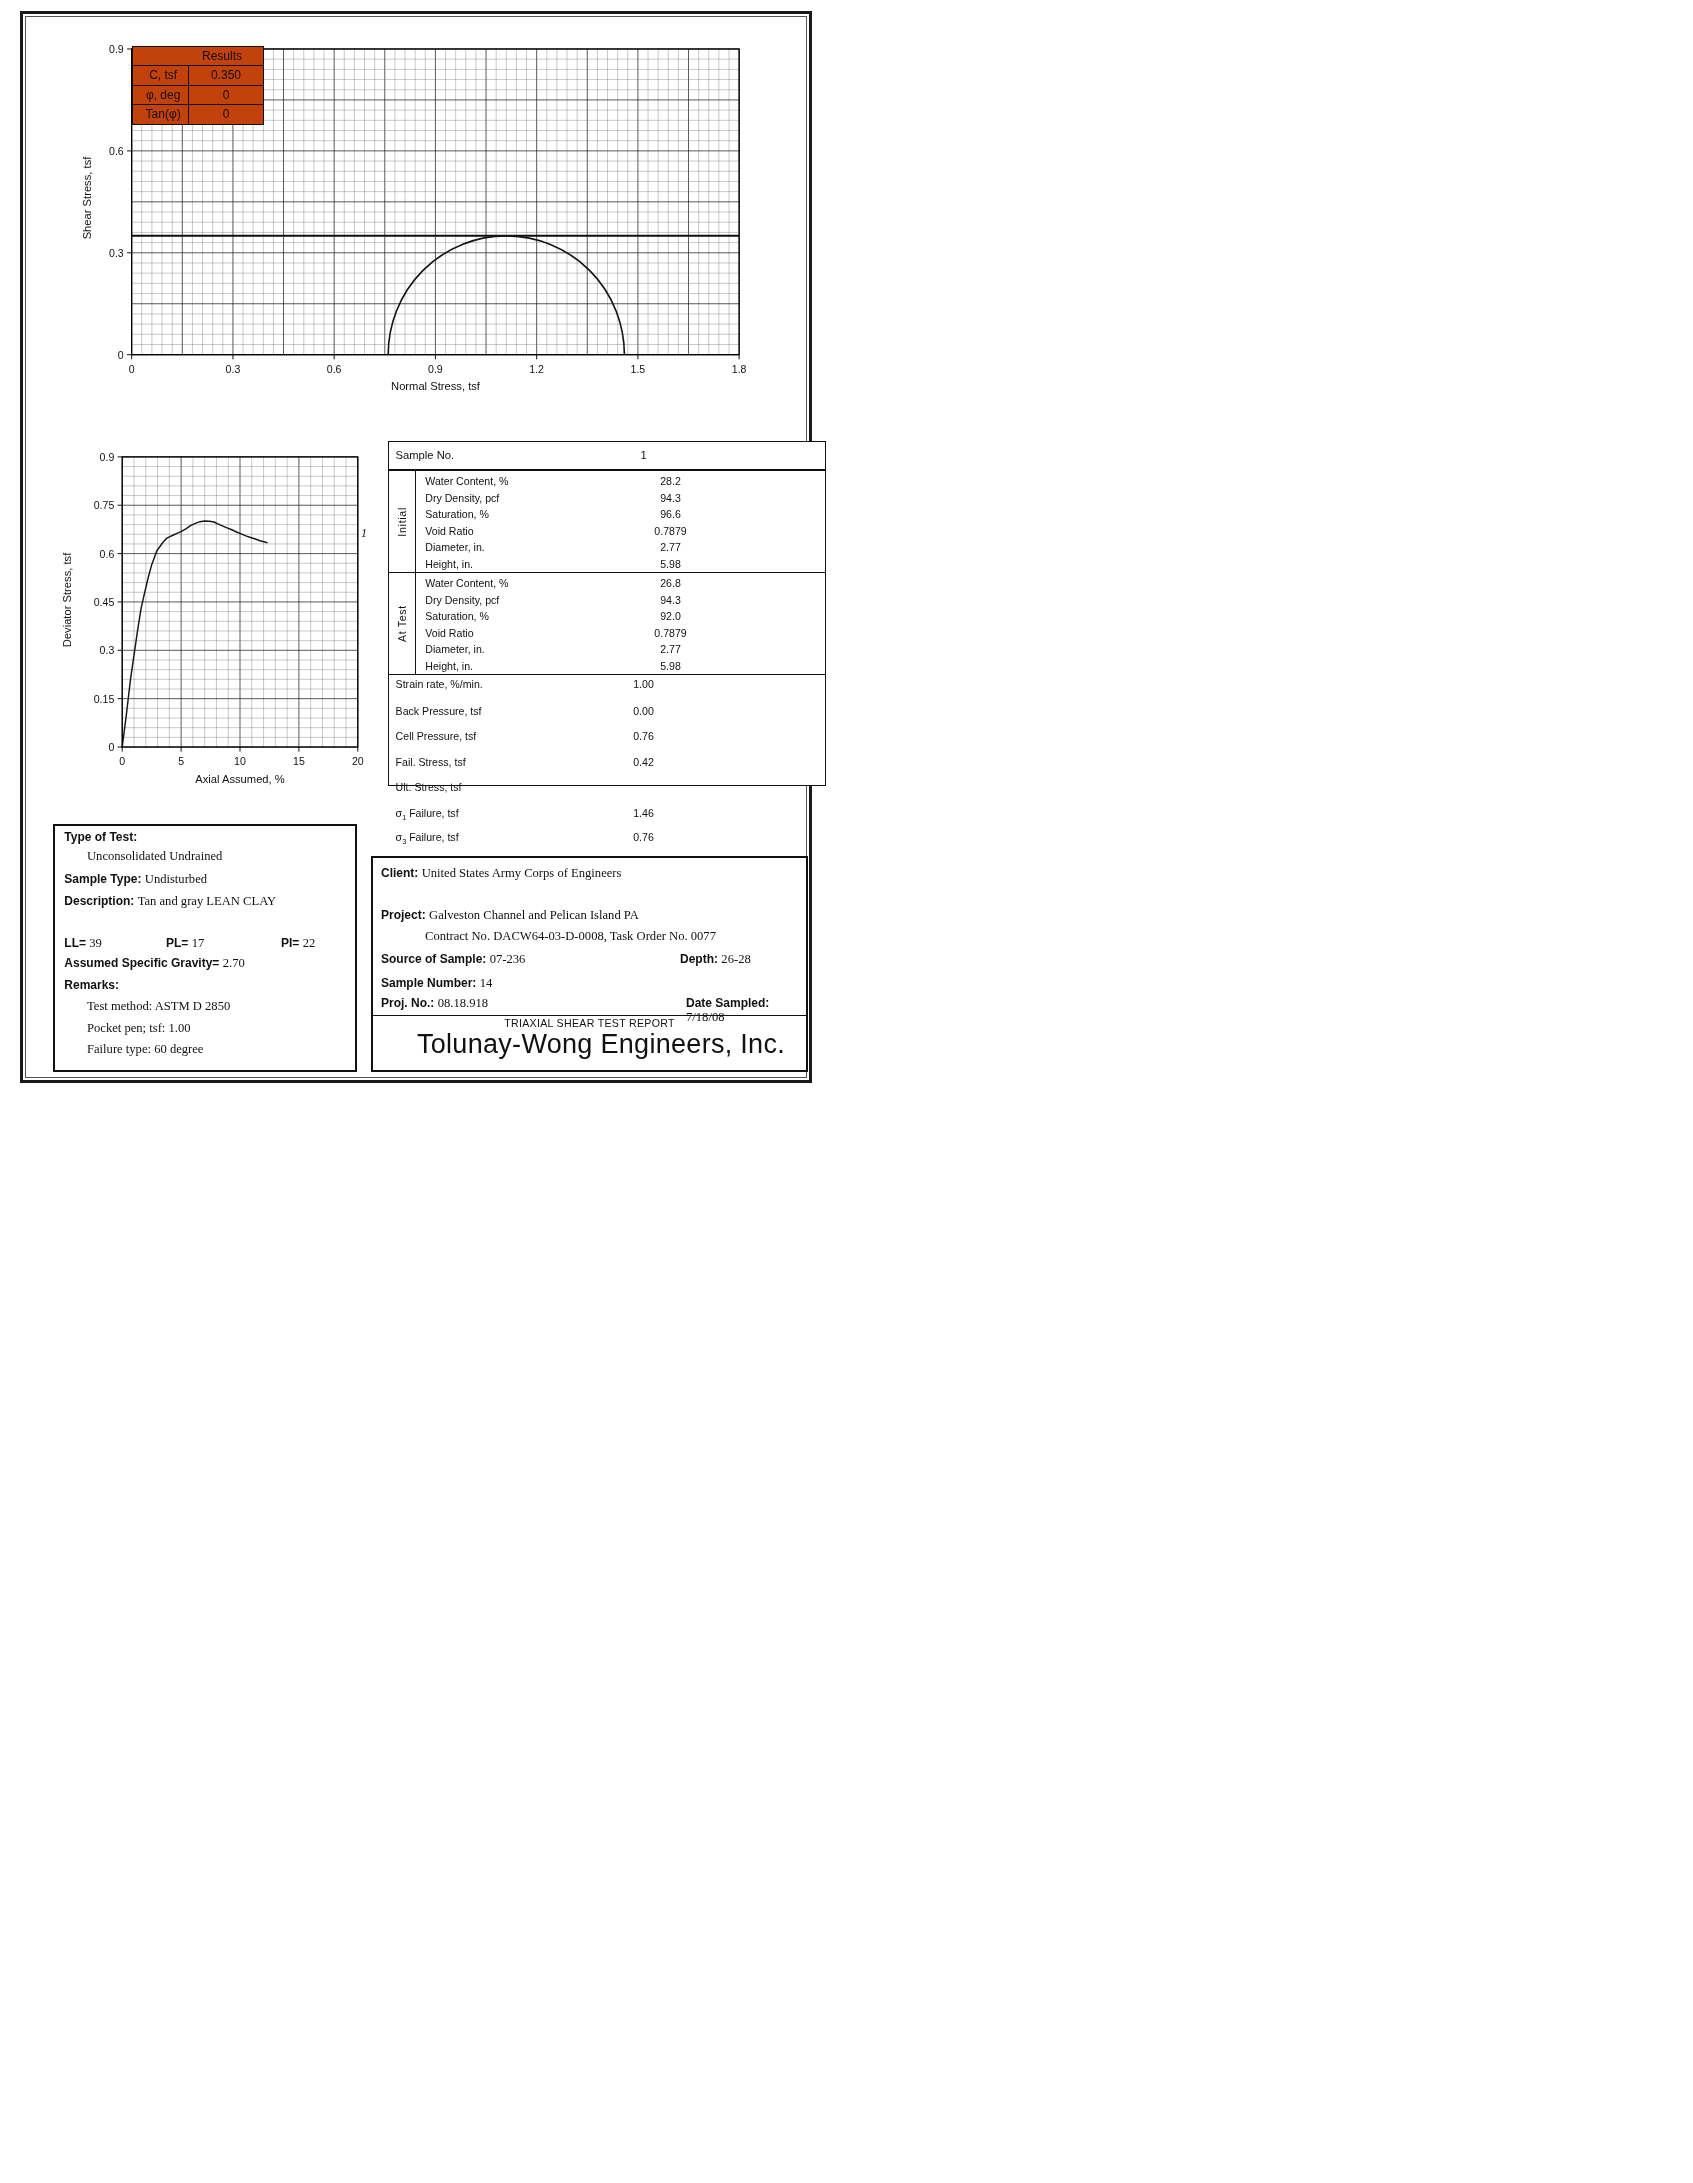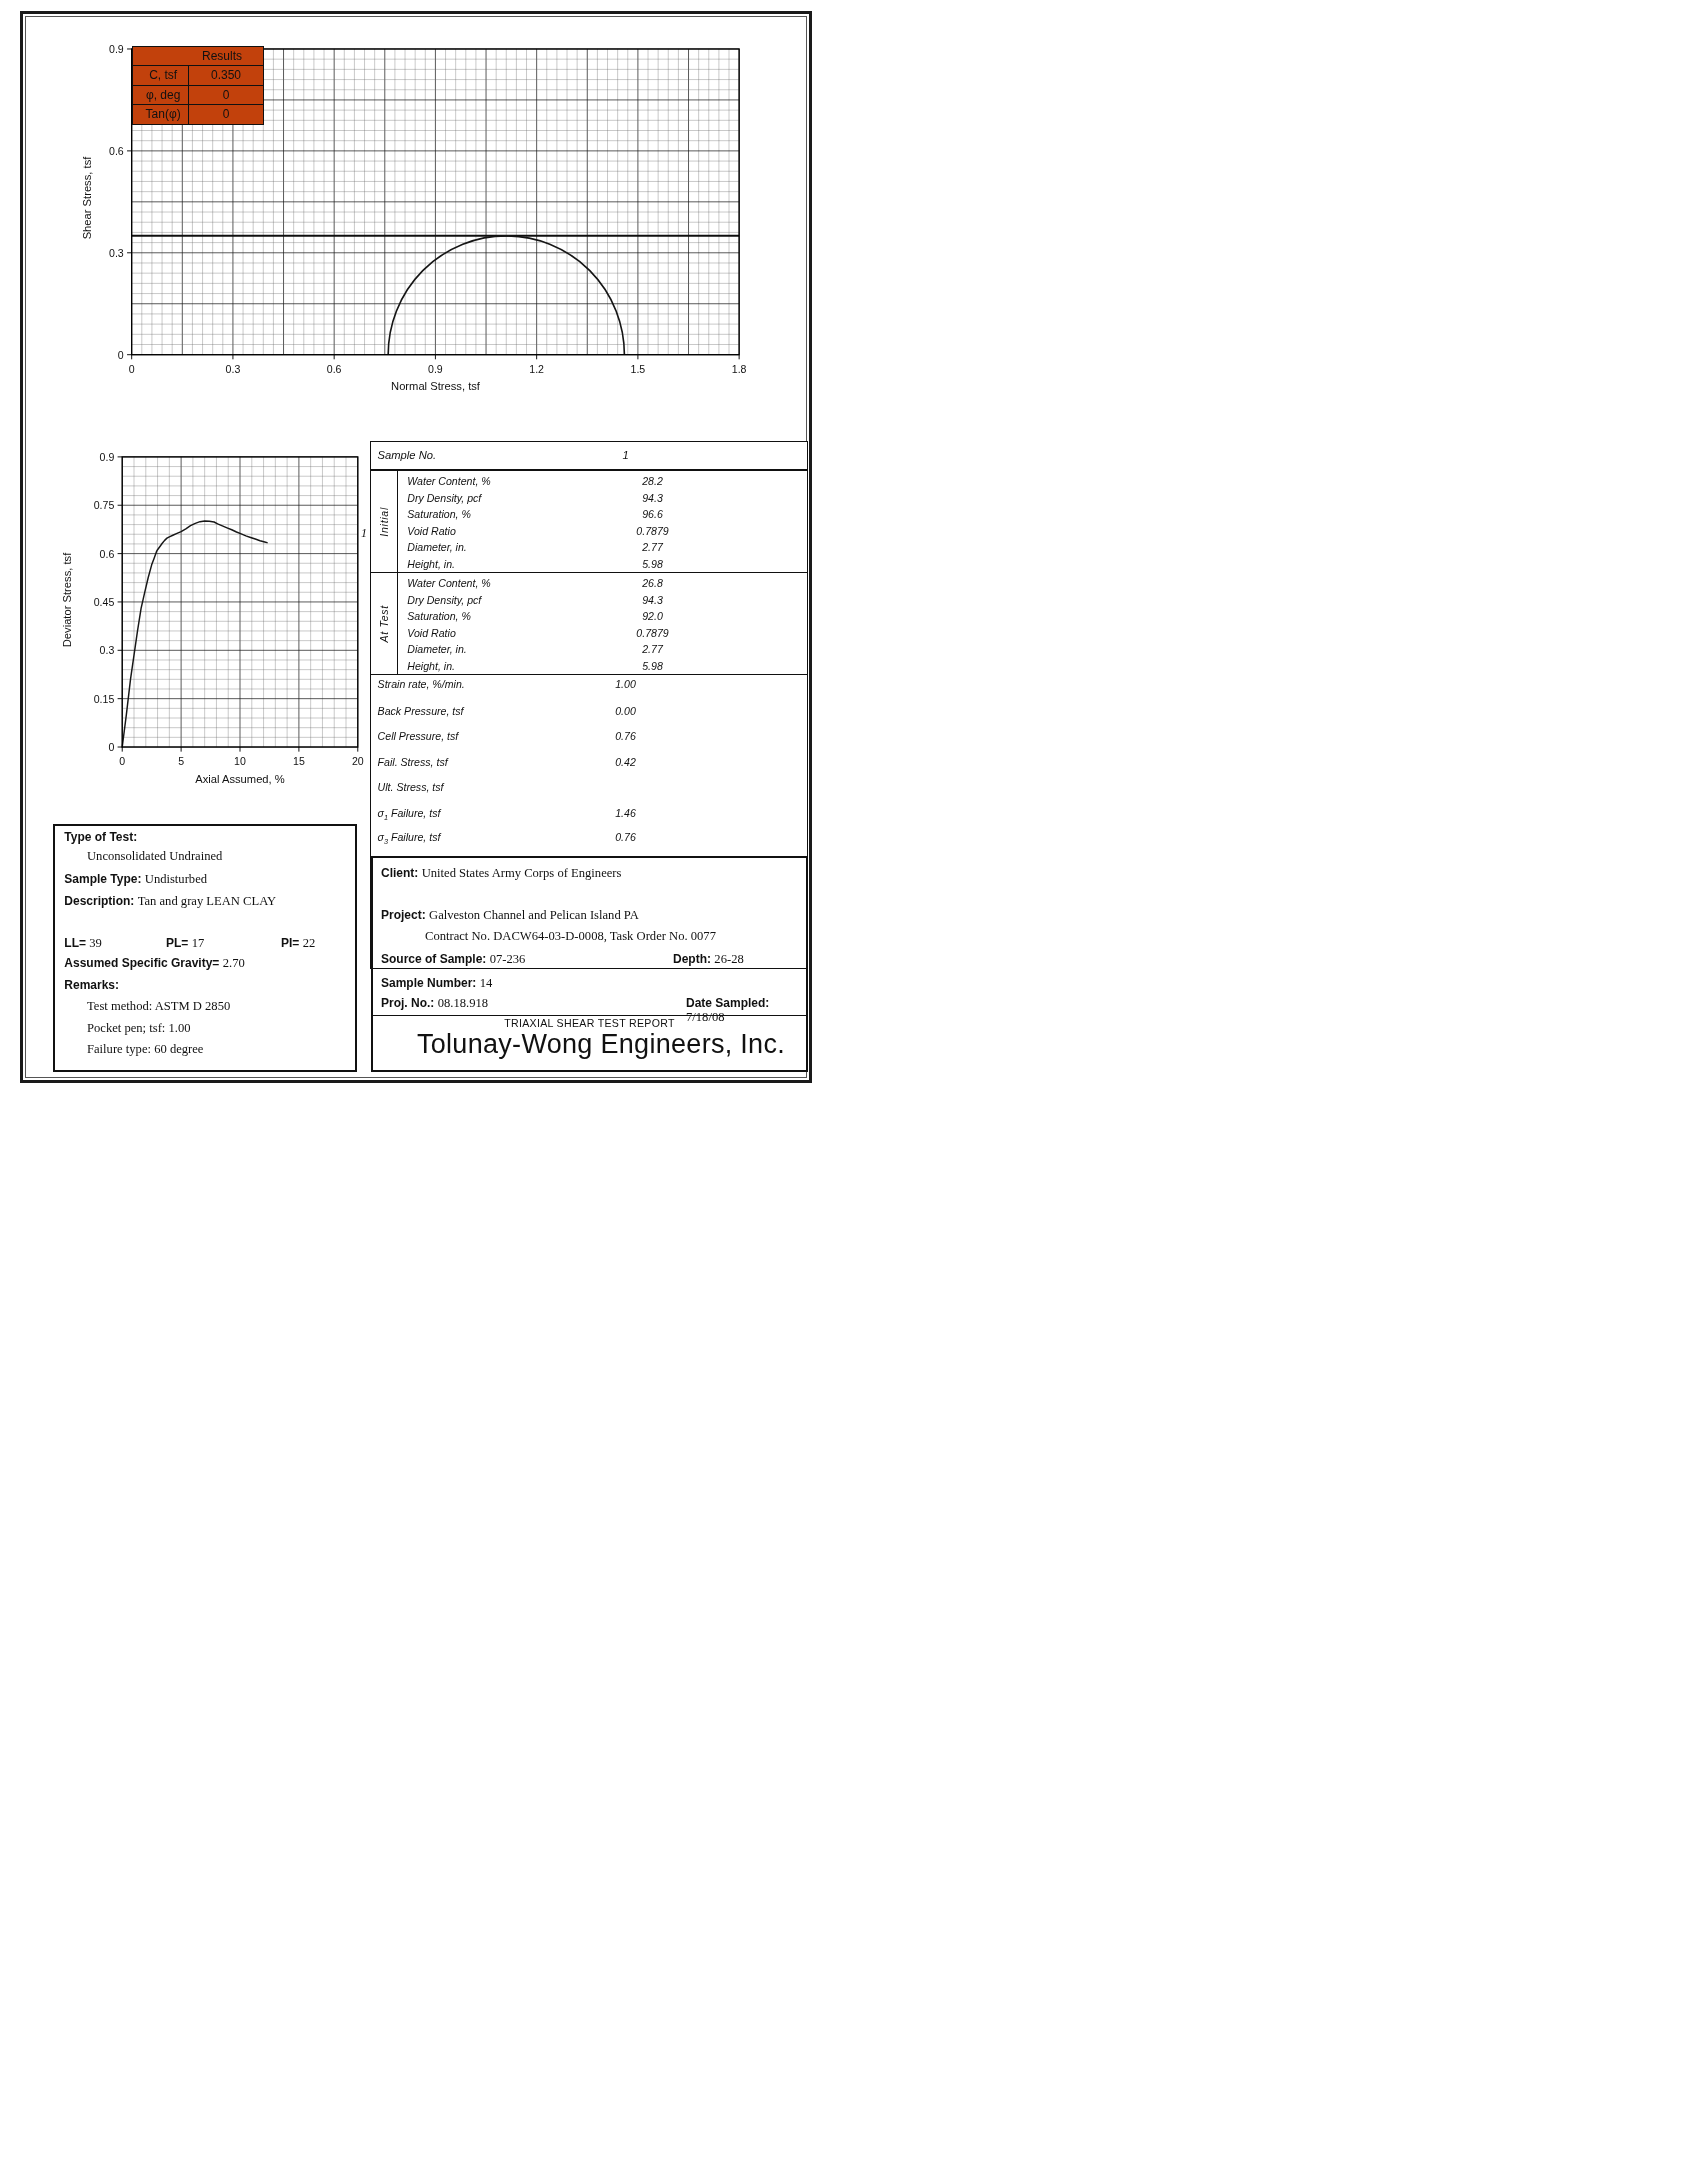--- a/index.html
+++ b/index.html
@@ -12,22 +12,22 @@
   .axis-title{position:absolute;font-size:11.2px;text-align:center;}
   .rot{transform:rotate(-90deg);}
   
   .results-table{position:absolute;left:132px;top:46px;width:130px;background:#c2410c;
                  border:1.3px solid #111;font-size:12px;}
   .results-header{height:18px;line-height:18px;text-align:center;padding-left:48px;}
   .results-row{height:18.5px;line-height:18.5px;border-top:1px solid #111;display:flex;}
   .results-row .rl{width:56px;border-right:1px solid #111;padding-left:5.3px;box-sizing:border-box;text-align:center;}
   .results-row .rv{flex:1;text-align:center;}
   
-  .sample-table{position:absolute;left:370px;top:441px;width:438px;height:528px;
-                border:1.7px solid #111;box-sizing:border-box;background:#fff;font-size:10.6px;font-style:italic;}
+  .sample-table{position:absolute;left:388px;top:441px;width:438px;height:345px;
+                border:1.7px solid #111;box-sizing:border-box;background:#fff;font-size:10.6px;}
   .st-header{height:27px;line-height:27px;border-bottom:2px double #111;position:relative;
              font-size:11.2px;padding-left:6.6px;}
   .st-block{position:relative;border-bottom:1.3px solid #111;}
   .st-block .vlab{position:absolute;left:0;top:0;bottom:0;width:26px;border-right:1.3px solid #111;
                   display:flex;align-items:center;justify-content:center;}
   .st-block .vlab span{writing-mode:vertical-rl;transform:rotate(180deg);font-size:10.6px;letter-spacing:0.7px;}
   .block-rows{margin-left:27px;padding-top:2px;}
   .block-row{height:16.5px;line-height:16.5px;position:relative;padding-left:9.3px;}
   .st-val{position:absolute;left:205px;width:99px;text-align:center;top:0;}
   .extra-row{position:absolute;left:0;width:100%;height:17px;line-height:17px;padding-left:6.6px;box-sizing:border-box;}
@@ -387,21 +387,21 @@
     <div class="abs" style="left:8px;top:8px;">
       <b>Client:</b>
       <span class="serif">United States Army Corps of Engineers</span></div>
     <div class="abs" style="left:8px;top:50px;">
       <b>Project:</b>
       <span class="serif">Galveston Channel and Pelican Island PA</span></div>
     <div class="abs serif" style="left:52px;top:71px;">Contract No. DACW64-03-D-0008, Task Order No. 0077</div>
     <div class="abs" style="left:8px;top:94px;">
       <b>Source of Sample:</b>
       <span class="serif">07-236</span></div>
-    <div class="abs" style="left:256px;top:94px;padding-left:44px;">
+    <div class="abs" style="left:263px;top:94px;padding-left:44px;">
       <b>Depth:</b>
       <span class="serif">26-28</span></div>
     <div class="abs" style="left:8px;top:118px;text-align:center;">
       <b>Sample Number:</b>
       <span class="serif">14</span></div>
     <div class="abs" style="left:8px;top:138px;">
       <b>Proj. No.:</b>
       <span class="serif">08.18.918</span></div>
     <div class="abs" style="left:271px;top:138px;margin-left:42px;">
       <b>Date Sampled:</b>

